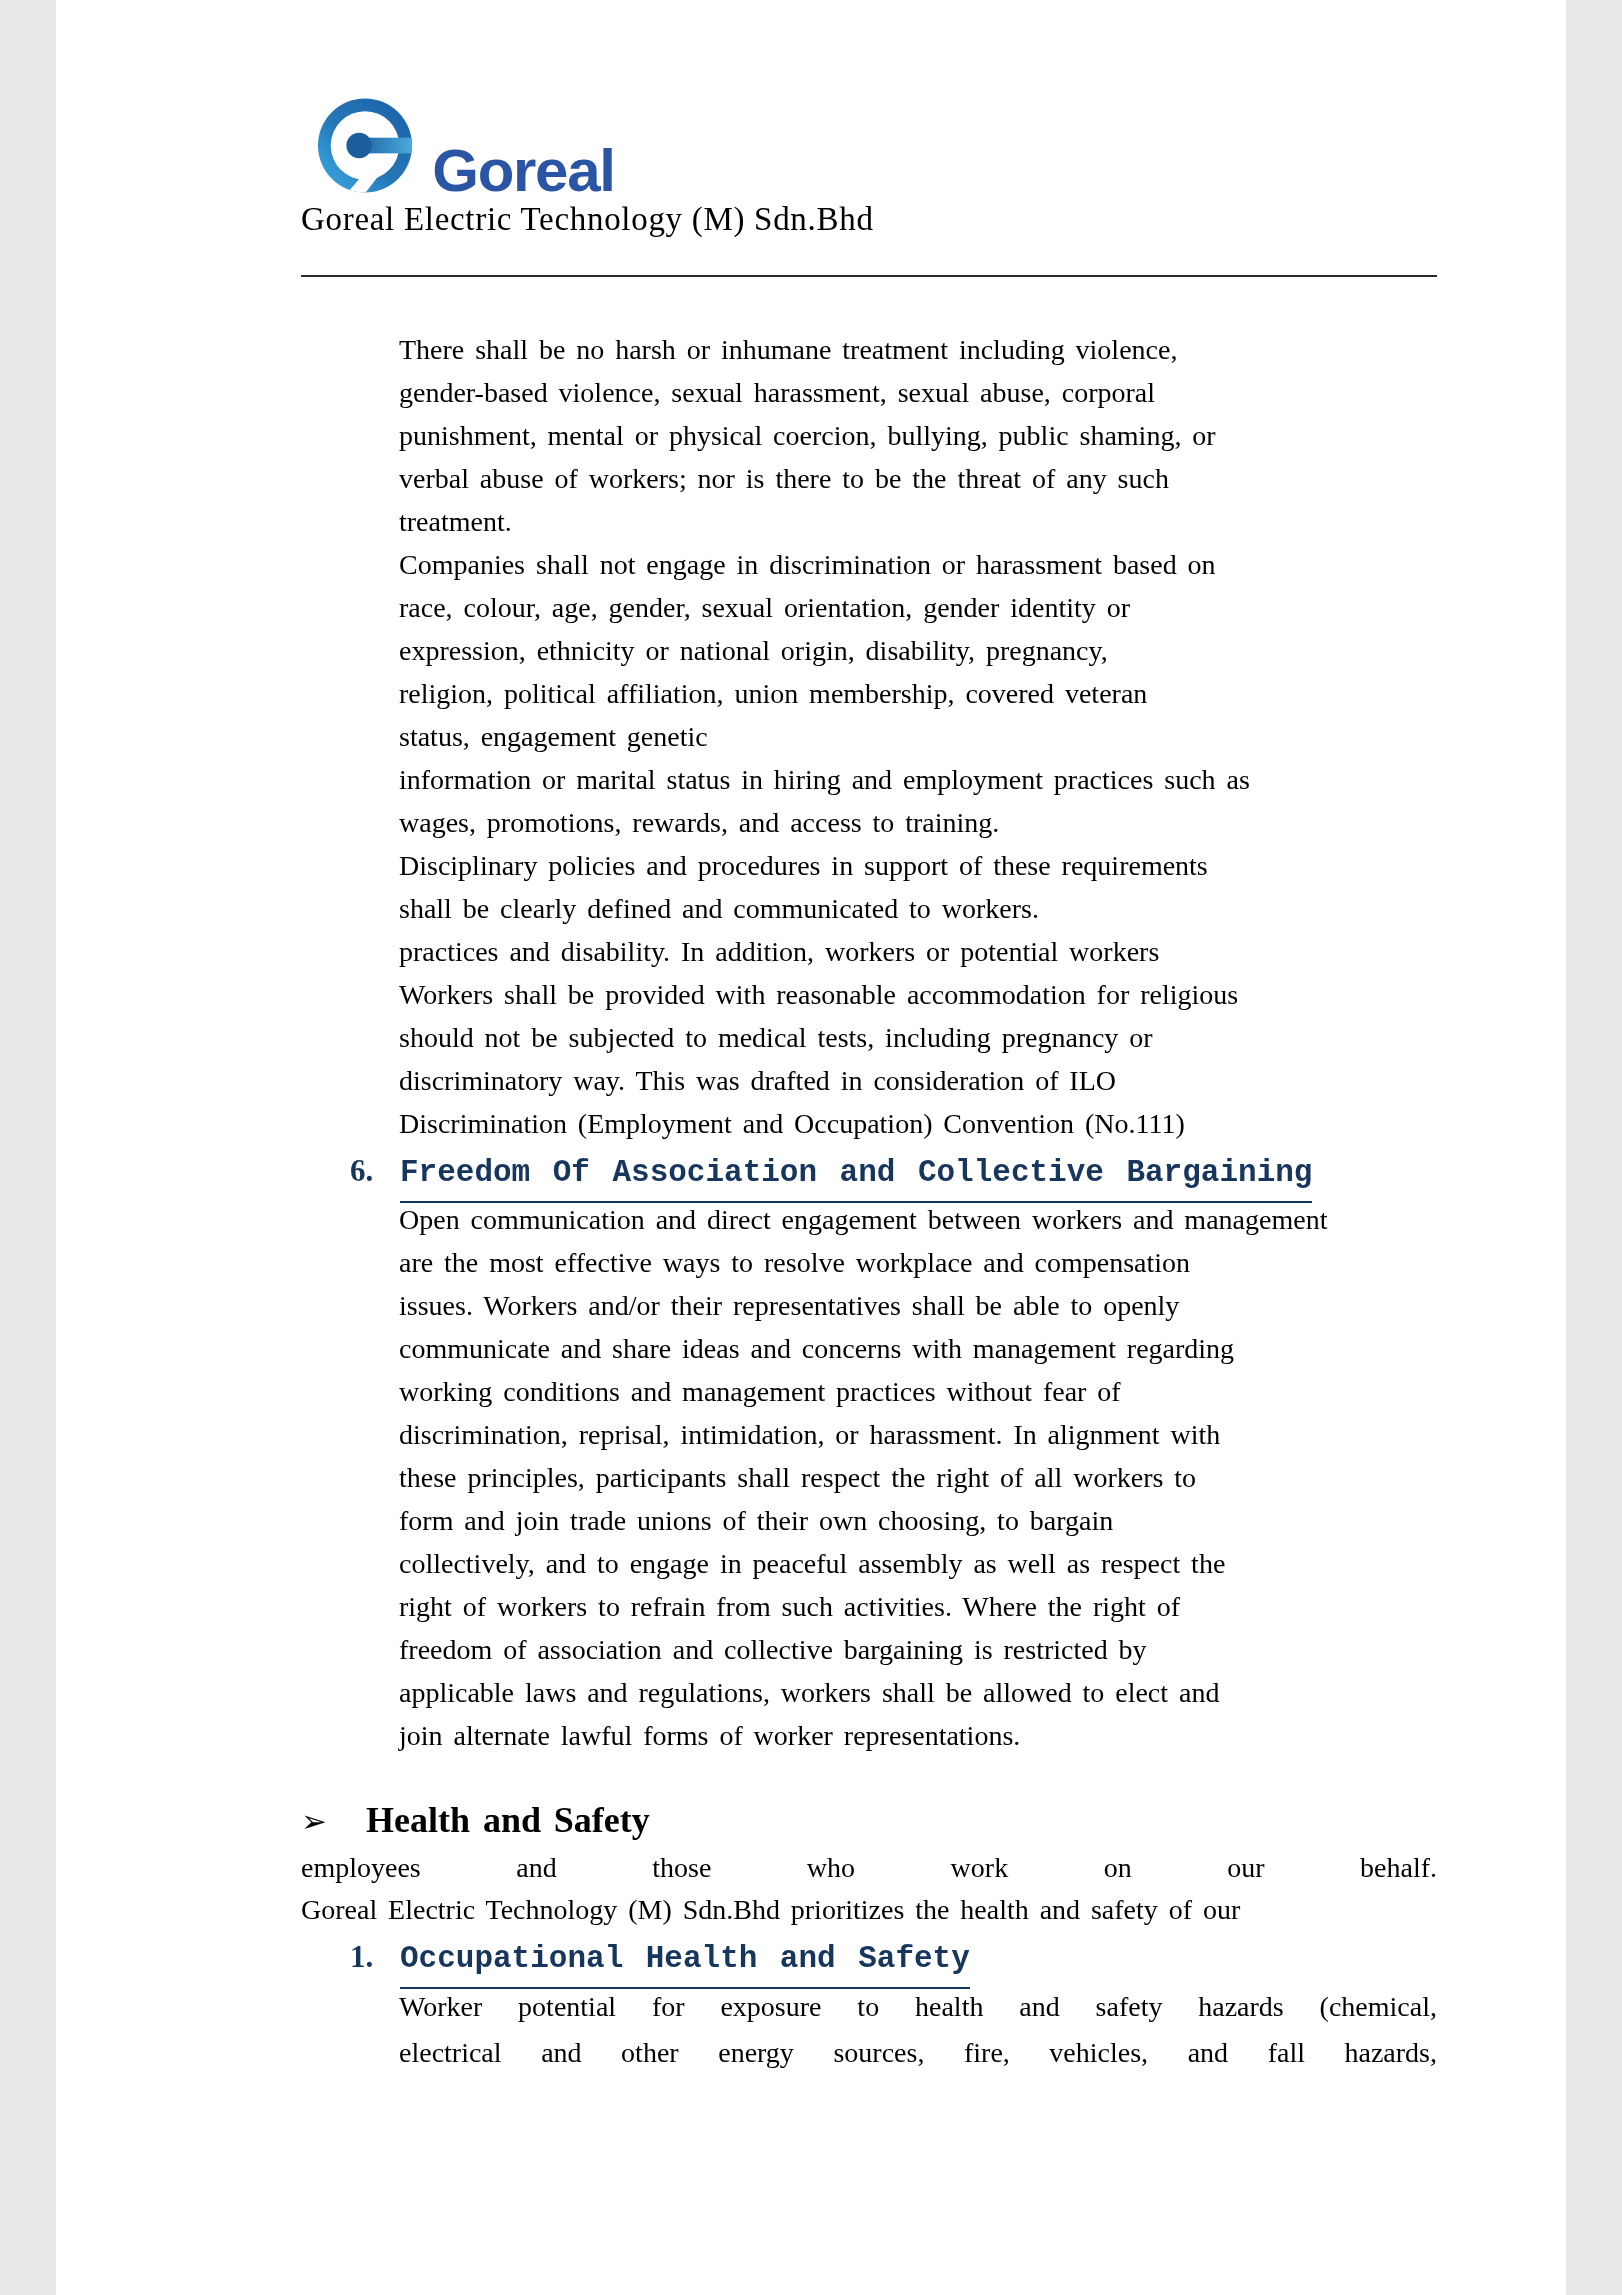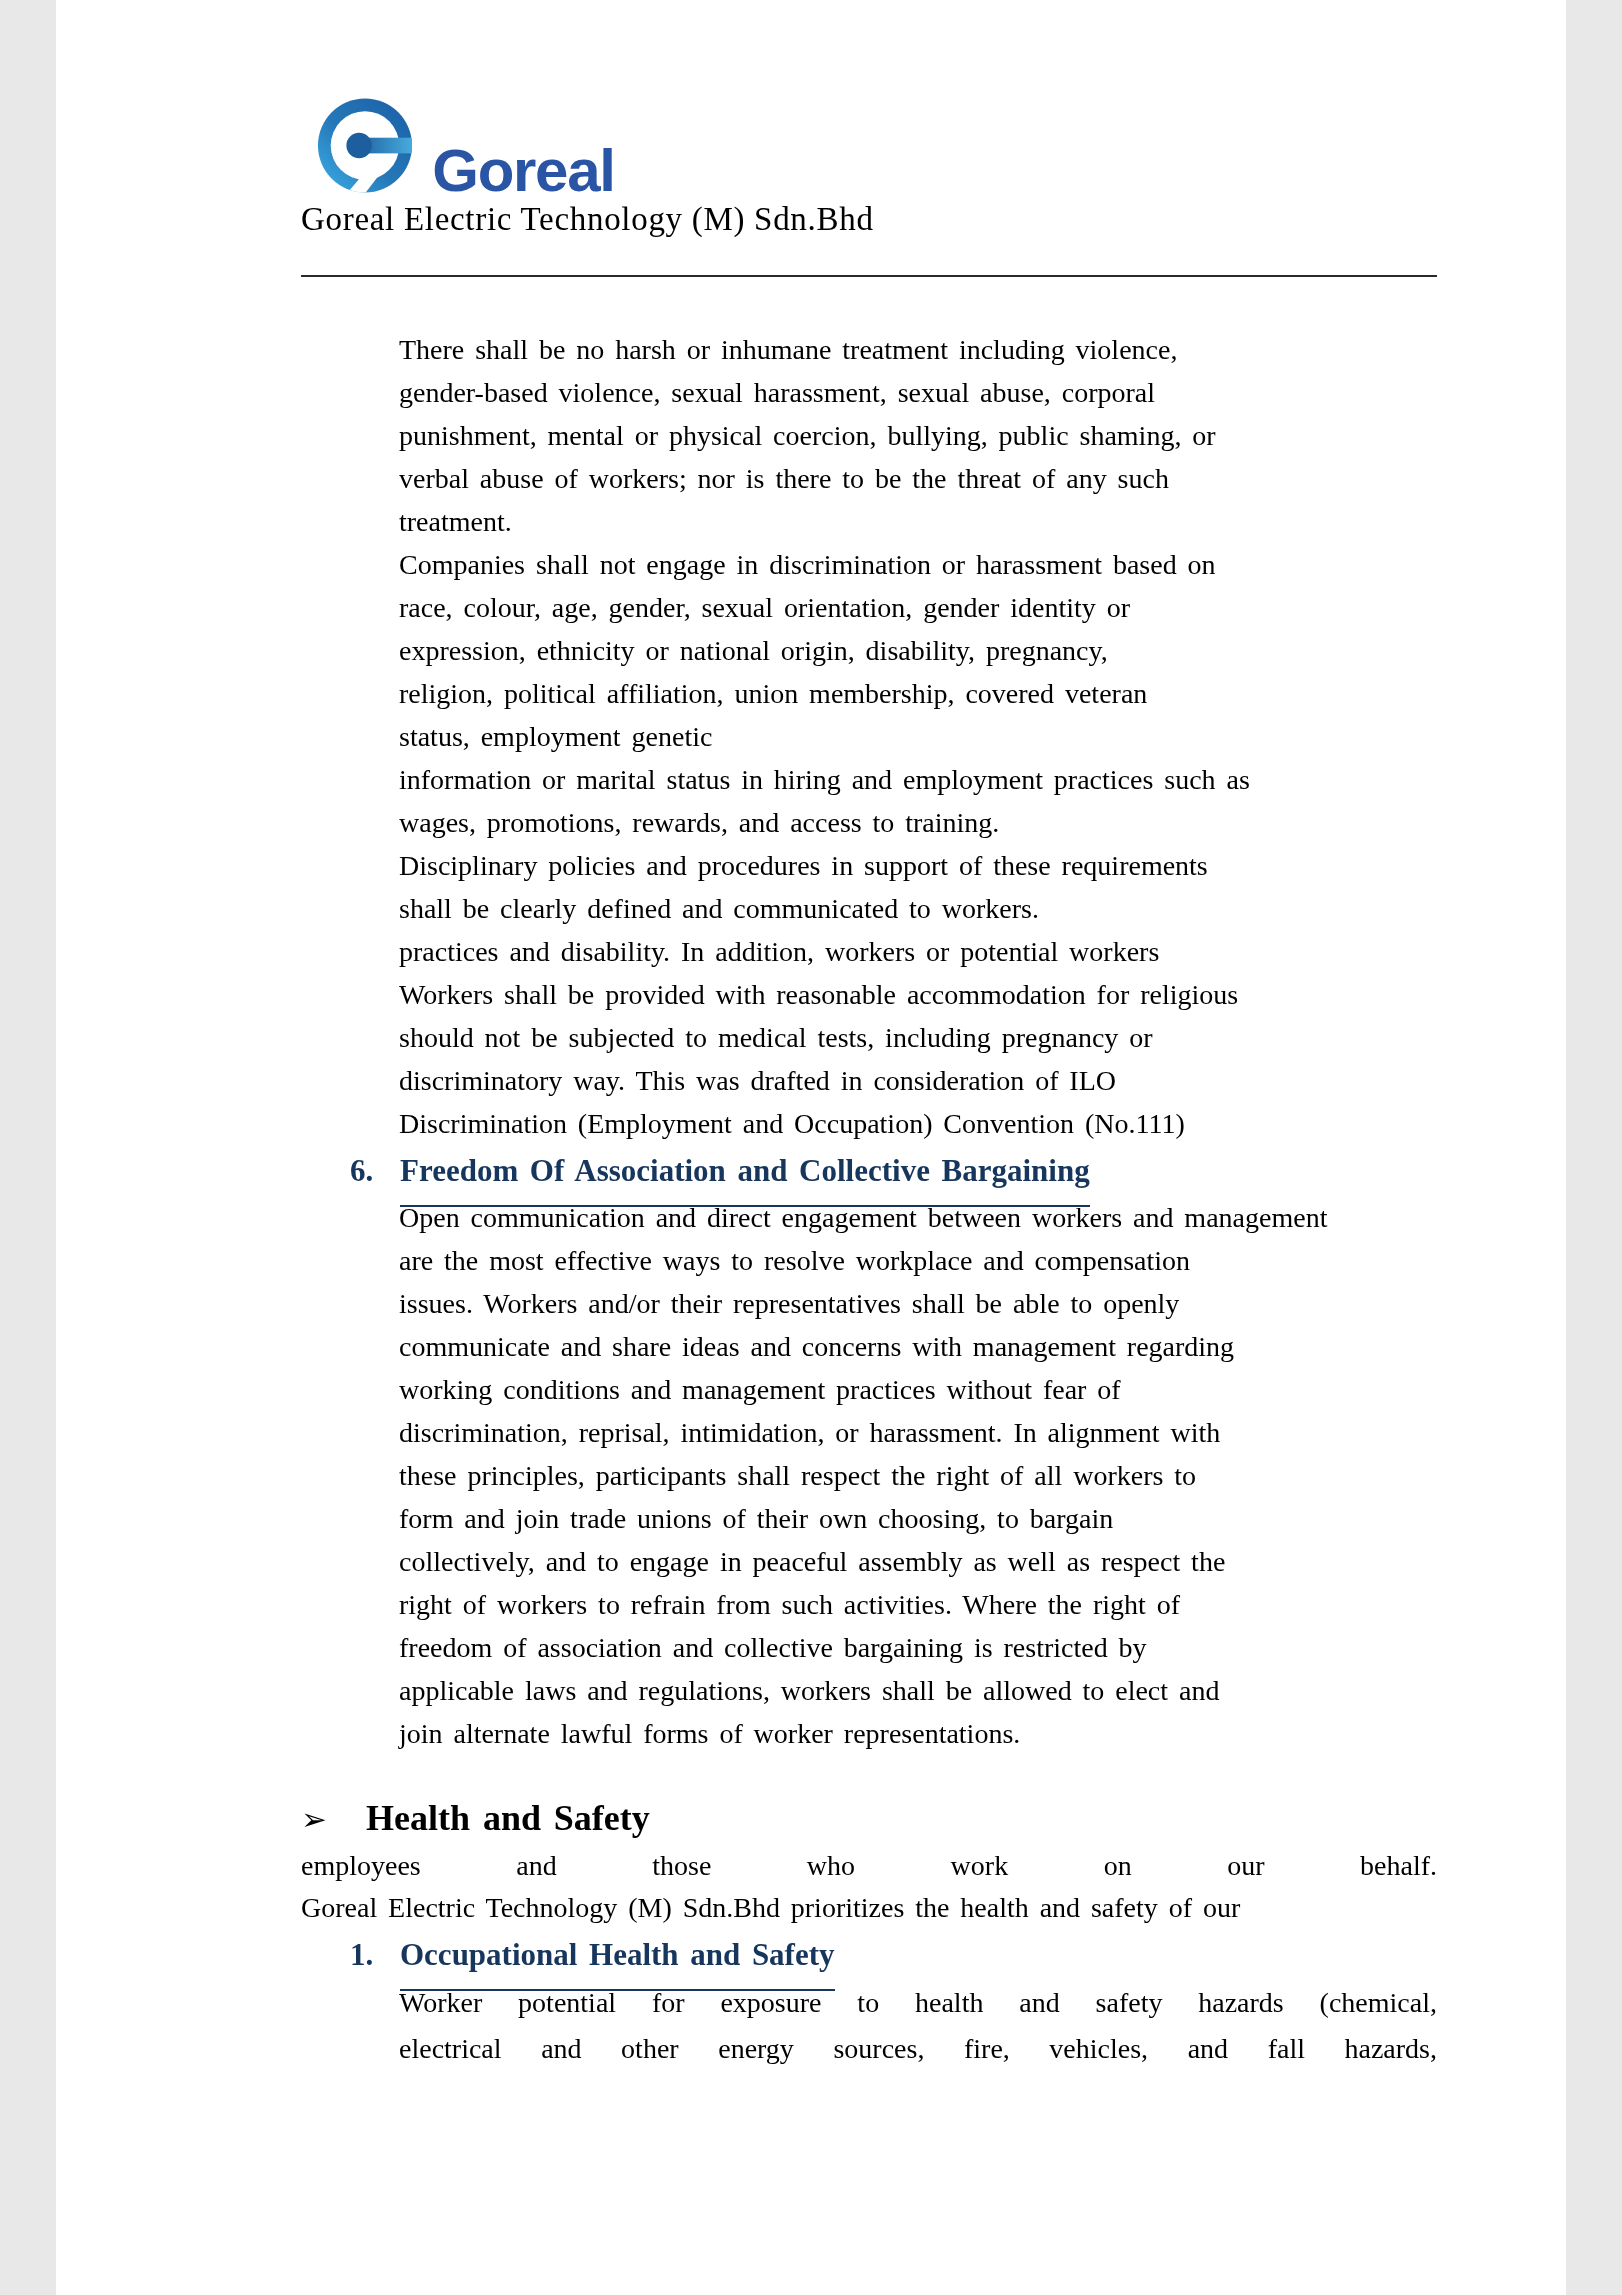--- a/index.html
+++ b/index.html
@@ -30,21 +30,21 @@
   .para { margin:0; }
   .para.indent { margin-left:98px; }
   .para.justify div:not(:last-child),
   .para.justify-all div { text-align:justify; text-align-last:justify; }
 
   .heading-num {
     margin-left:49px; line-height:51px; font-size:31px; font-weight:700;
     color:#17365d; white-space:nowrap;
   }
   .h-num { display:inline-block; width:50px; }
-  .h-title { border-bottom:2.6px solid #17365d; padding-bottom:17px; }
+  .h-title { border-bottom:2.6px solid #17365d; padding-bottom:11px;font-family:Liberation Mono, monospace; }
 
   .heading-arrow {
     margin-top:38px; line-height:51px; font-size:36px; font-weight:700;
     color:#000; display:flex; align-items:baseline;
   }
   .arrow-glyph { font-size:31px; font-weight:400; width:65px; flex:0 0 auto; }
 
   .p-intro { line-height:42px; }
   .p-worker { line-height:46px; }
 </style>
@@ -93,21 +93,21 @@
         <div>punishment, mental or physical coercion, bullying, public shaming, or</div>
         <div>verbal abuse of workers; nor is there to be the threat of any such</div>
         <div>treatment.</div>
       </div>
 
     <div class="para indent">
         <div>Companies shall not engage in discrimination or harassment based on</div>
         <div>race, colour, age, gender, sexual orientation, gender identity or</div>
         <div>expression, ethnicity or national origin, disability, pregnancy,</div>
         <div>religion, political affiliation, union membership, covered veteran</div>
-        <div>status, employment genetic</div>
+        <div>status, engagement genetic</div>
       </div>
 
     <div class="para indent">
         <div>information or marital status in hiring and employment practices such as</div>
         <div>wages, promotions, rewards, and access to training.</div>
       </div>
 
     <div class="para indent">
         <div>Disciplinary policies and procedures in support of these requirements</div>
         <div>shall be clearly defined and communicated to workers.</div>

